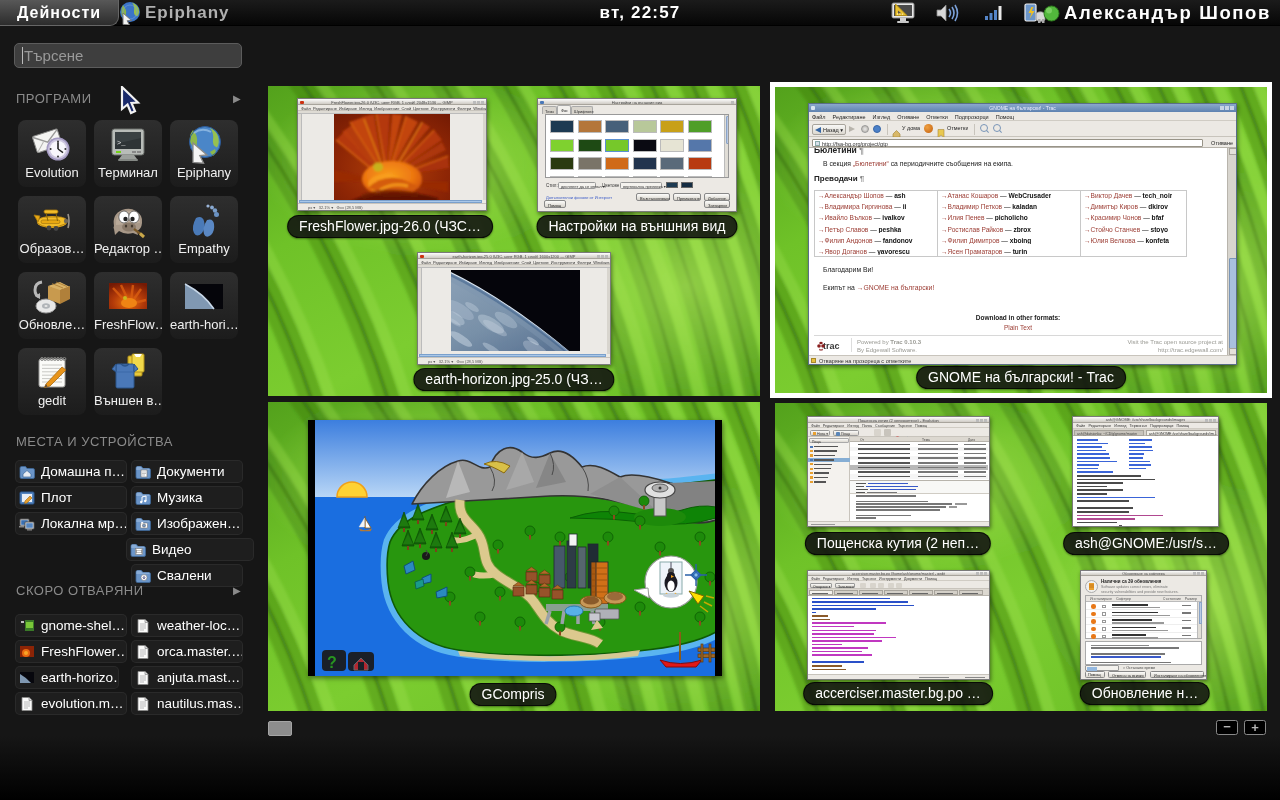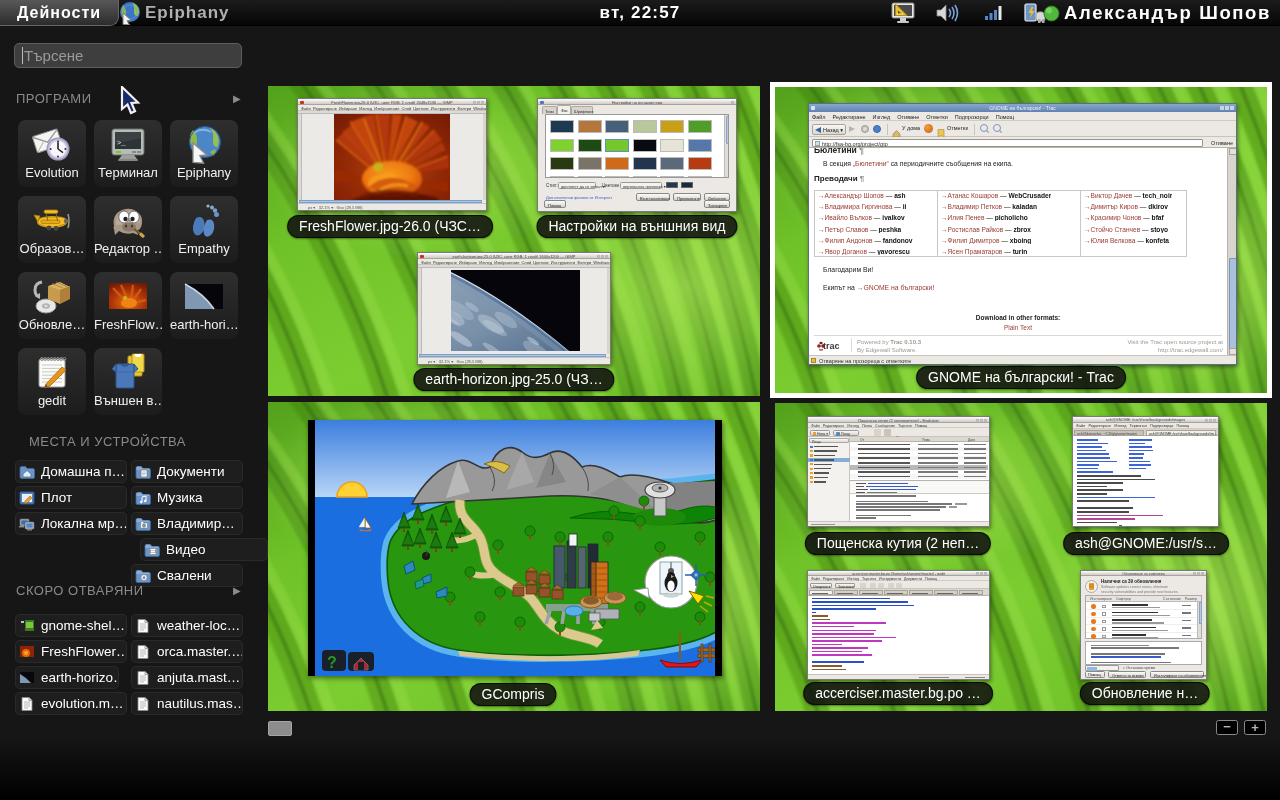--- a/index.html
+++ b/index.html
@@ -999,21 +999,21 @@
   </div>
   <div id="clock">вт, 22:57</div>
   <div id="user"><svg width="17" height="17" viewBox="0 0 17 17" style="vertical-align:-3px; margin-right:4px;">
         <circle cx="8.5" cy="8.5" r="7.5" fill="#52b83c" stroke="#2e7a1e"></circle>
         <circle cx="6" cy="5.5" r="3" fill="#8ad870" opacity="0.7"></circle>
       </svg>Александър Шопов</div>
 
   <div id="search"><span style="border-left:1px solid #bbb; margin-right:1px;"></span>Търсене</div>
   <div class="sechead" style="left:16px; top:91px;">ПРОГРАМИ</div>
   <div class="secarr" style="left:233px; top:93px;">▶</div>
-  <div class="sechead" style="left:16px; top:434px;margin-left:13px;">МЕСТА И УСТРОЙСТВА</div>
+  <div class="sechead" style="left:16px; top:434px;">МЕСТА И УСТРОЙСТВА</div>
   <div class="sechead" style="left:16px; top:583px;">СКОРО ОТВАРЯНИ</div>
   <div class="secarr" style="left:233px; top:585px;">▶</div>
 
   <svg class="abs" style="left:119px; top:86px;" width="22" height="30" viewBox="0 0 22 30">
     <path d="M3,1 L3,23 L8.5,18.5 L12,27 L16,25.2 L12.5,17 L19,16.5 Z" fill="#1a2a6a" stroke="#f2f2f2" stroke-width="2.2"></path>
   </svg>
 
   <div class="appbtn" style="left:18px; top:120px;">
       <div class="ic"><svg width="40" height="40" viewBox="0 0 40 40">
           <g transform="rotate(-18 16 16)">
@@ -1223,23 +1223,23 @@
       <span>Музика</span>
     </div>
   <div class="plitem" style="left:131px; top:512px; width:112px;">
       <svg width="16" height="16" viewBox="0 0 16 16">
         <path d="M1,4 q0,-1.5 1.5,-1.5 h4 l1.5,2 h6 q1.5,0 1.5,1.5 v7 q0,1.5 -1.5,1.5 h-11.5 q-1.5,0 -1.5,-1.5 z" fill="#6b95c8" stroke="#3d6899" stroke-width="0.8"></path>
         <path d="M1.4,6 h13.2 v-0.4 q0,-1 -1,-1 h-6.5 l-1.5,-2 h-3 q-1.2,0 -1.2,1.2 z" fill="#89acd6"></path>
         <rect x="5.5" y="7" width="7" height="5" rx="0.8" fill="#fff" stroke="#777" stroke-width="0.6"></rect>
         <circle cx="9" cy="9.5" r="1.6" fill="#7a9cc6" stroke="#555" stroke-width="0.5"></circle>
         <rect x="6.2" y="6" width="2" height="1.4" fill="#fff"></rect>
       </svg>
-      <span>Владимир…</span>
-    </div>
-  <div class="plitem" style="left:140px; top:538px; width:128px;padding-left:28px;">
+      <span>Изображен…</span>
+    </div>
+  <div class="plitem" style="left:126px; top:538px; width:128px;padding-left:28px;">
       <svg width="16" height="16" viewBox="0 0 16 16">
         <path d="M1,4 q0,-1.5 1.5,-1.5 h4 l1.5,2 h6 q1.5,0 1.5,1.5 v7 q0,1.5 -1.5,1.5 h-11.5 q-1.5,0 -1.5,-1.5 z" fill="#6b95c8" stroke="#3d6899" stroke-width="0.8"></path>
         <path d="M1.4,6 h13.2 v-0.4 q0,-1 -1,-1 h-6.5 l-1.5,-2 h-3 q-1.2,0 -1.2,1.2 z" fill="#89acd6"></path>
         <rect x="5.5" y="6.5" width="7" height="6" fill="#fff" stroke="#777" stroke-width="0.6"></rect>
         <path d="M6.5,7.5 v4 M11.5,7.5 v4" stroke="#888" stroke-width="0.8"></path>
         <path d="M5.5,8.5 h7 M5.5,10.5 h7" stroke="#888" stroke-width="0.5"></path>
       </svg>
       <span>Видео</span>
     </div>
   <div class="plitem" style="left:131px; top:564px; width:112px;">

